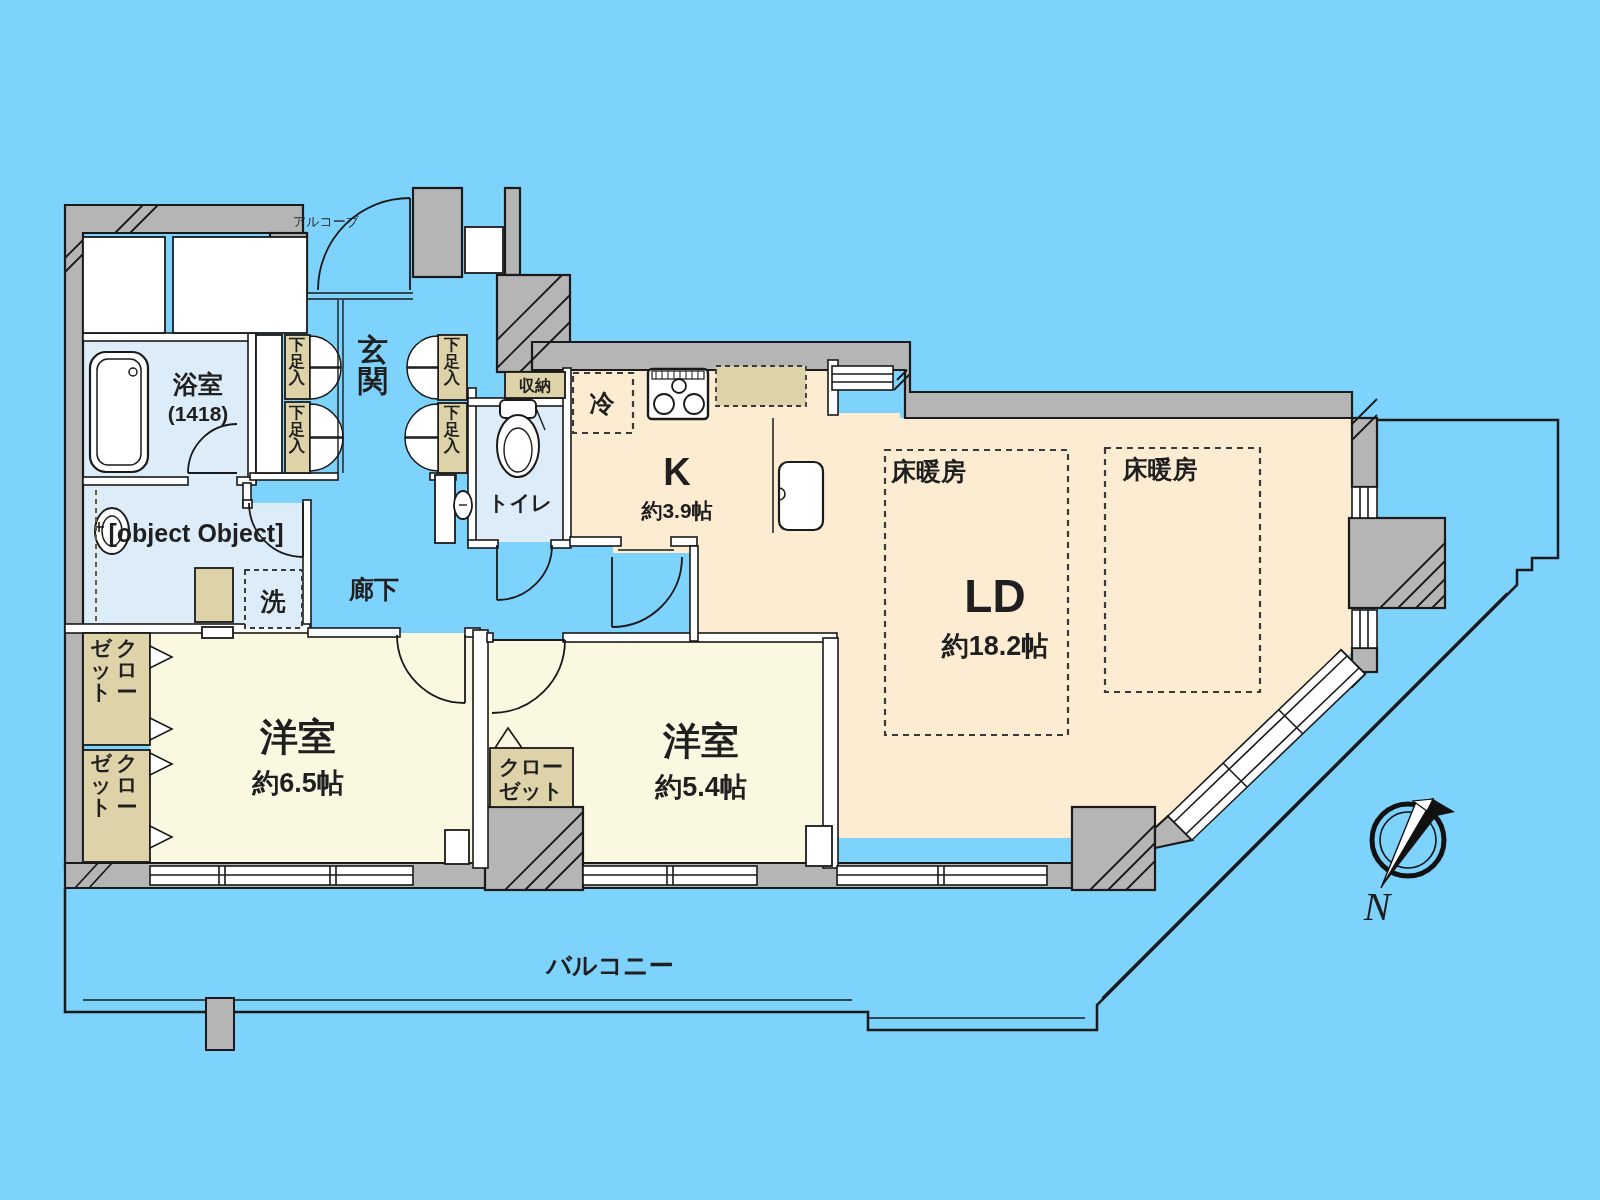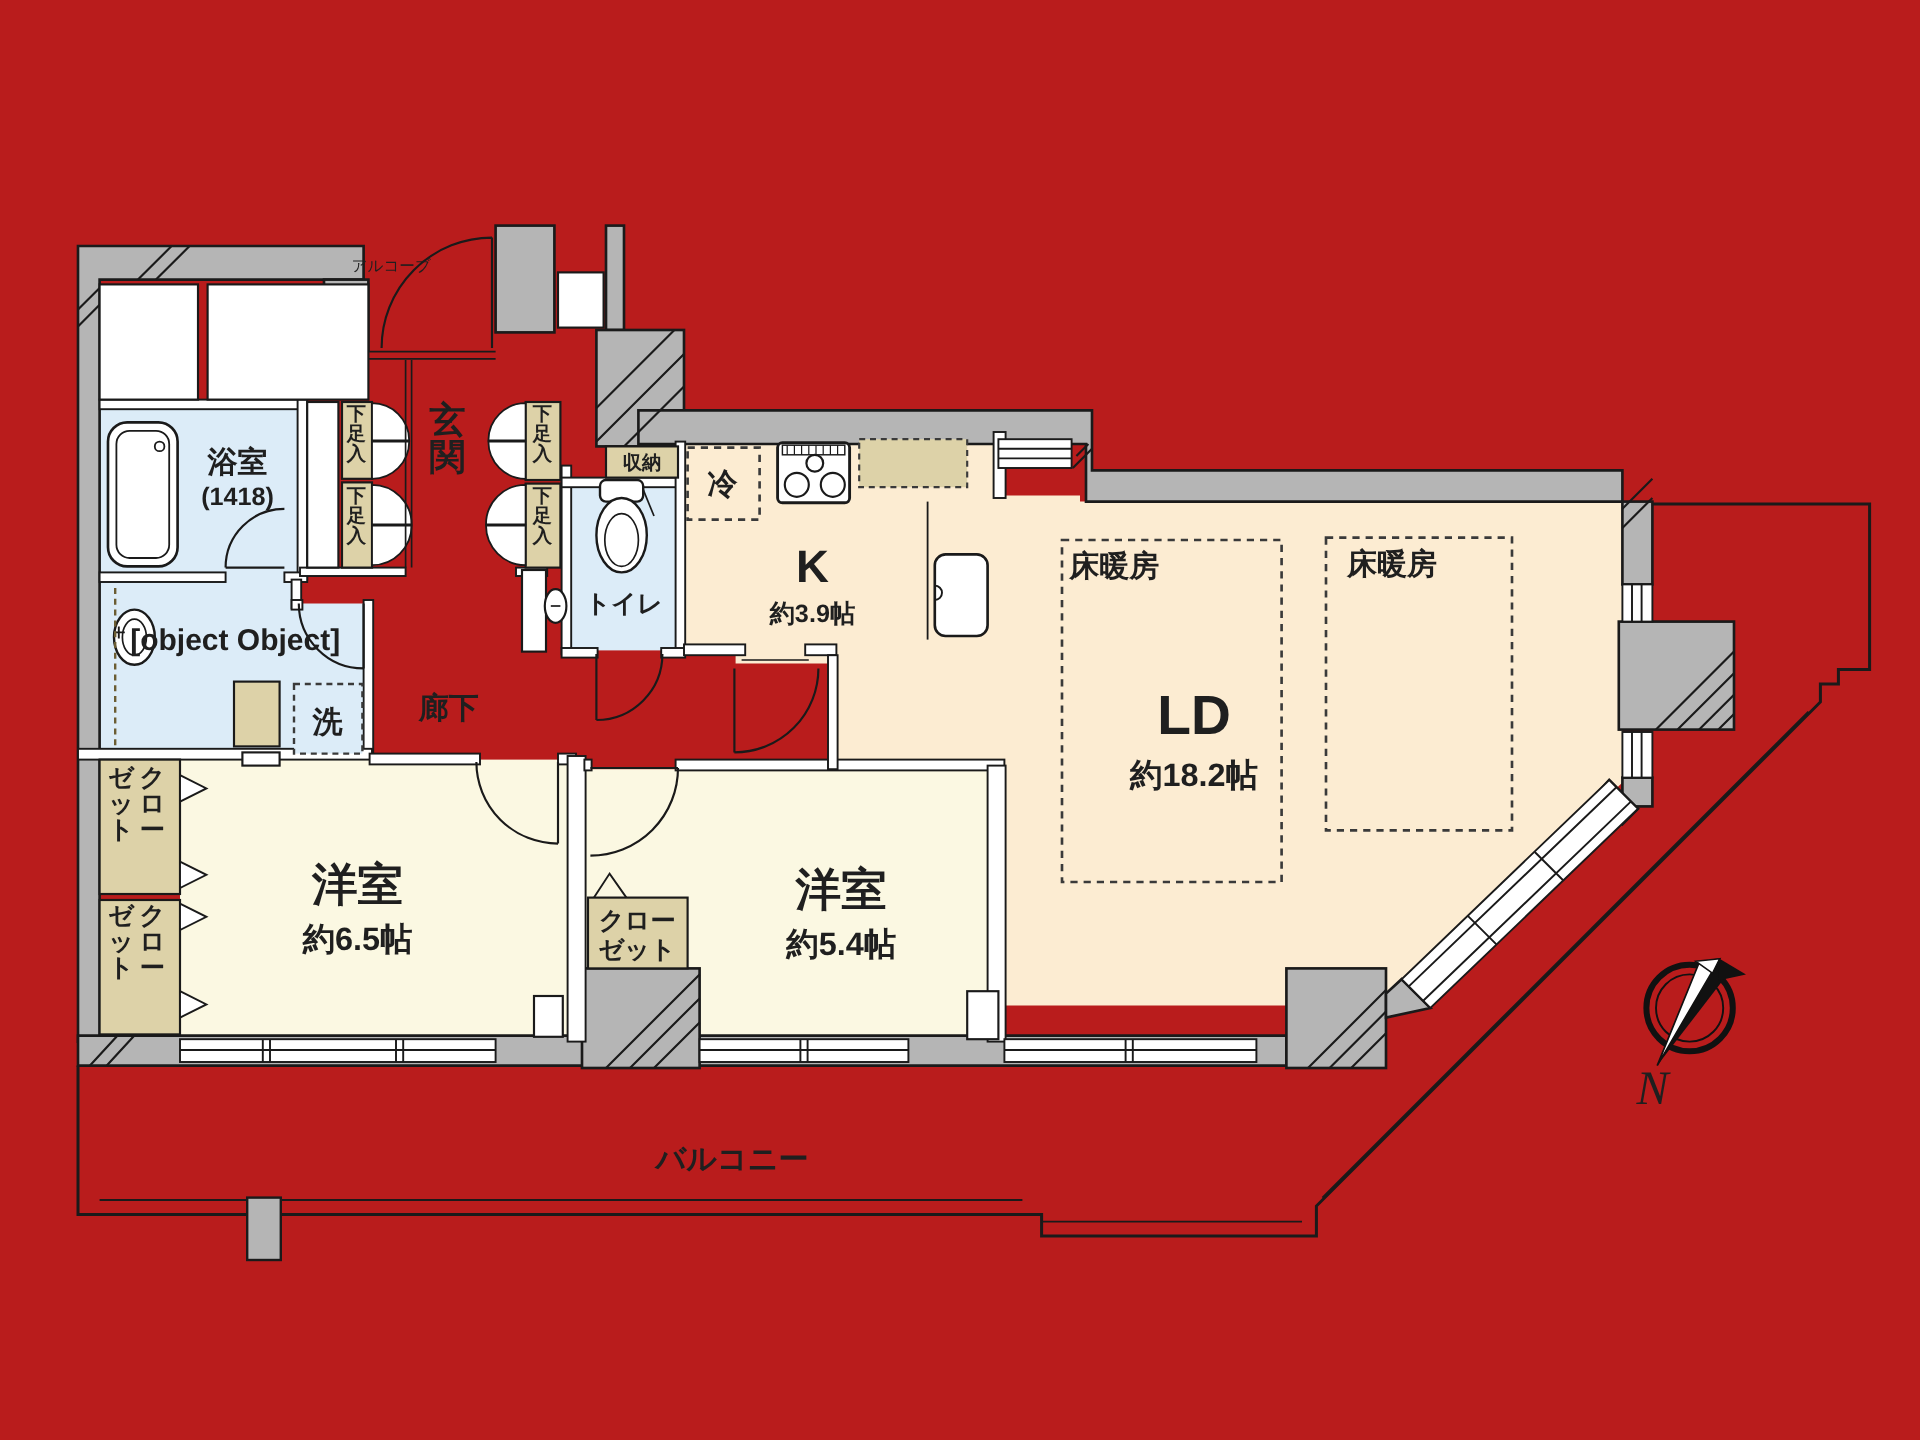--- a/index.html
+++ b/index.html
@@ -1,16 +1,16 @@
 <!DOCTYPE html>
 <html><head>
 <meta charset="utf-8">
 <style>
   html,body{margin:0;padding:0;background:#ffffff;}
-  .plan-wrap{width:1600px;height:1200px;position:relative;background:#b91c1c;overflow:hidden;
+  .plan-wrap{width:1600px;height:1200px;position:relative;background:#7dd3fc;overflow:hidden;
     font-family:"Liberation Sans", sans-serif;}
   svg text{fill:#1f1f1f;font-family:"Liberation Sans", sans-serif;}
   .room-big{font-size:38px;font-weight:bold;}
   .room-huge{font-size:46px;font-weight:bold;}
   .room-size{font-size:27px;font-weight:bold;}
   .room-mid{font-size:25px;font-weight:bold;}
   .room-sm{font-size:21px;font-weight:bold;}
   .room-xs{font-size:16px;font-weight:bold;}
   .room-tiny{font-size:13px;}
   .vtext{font-weight:bold;}

